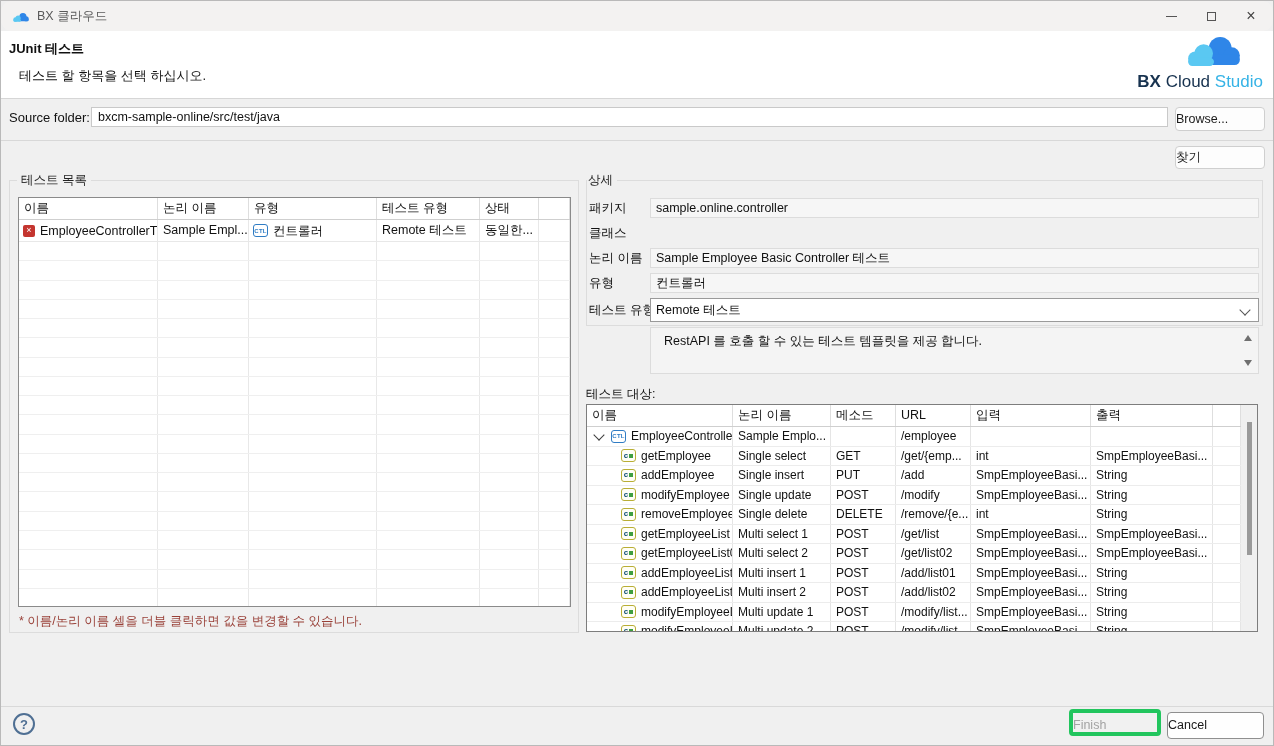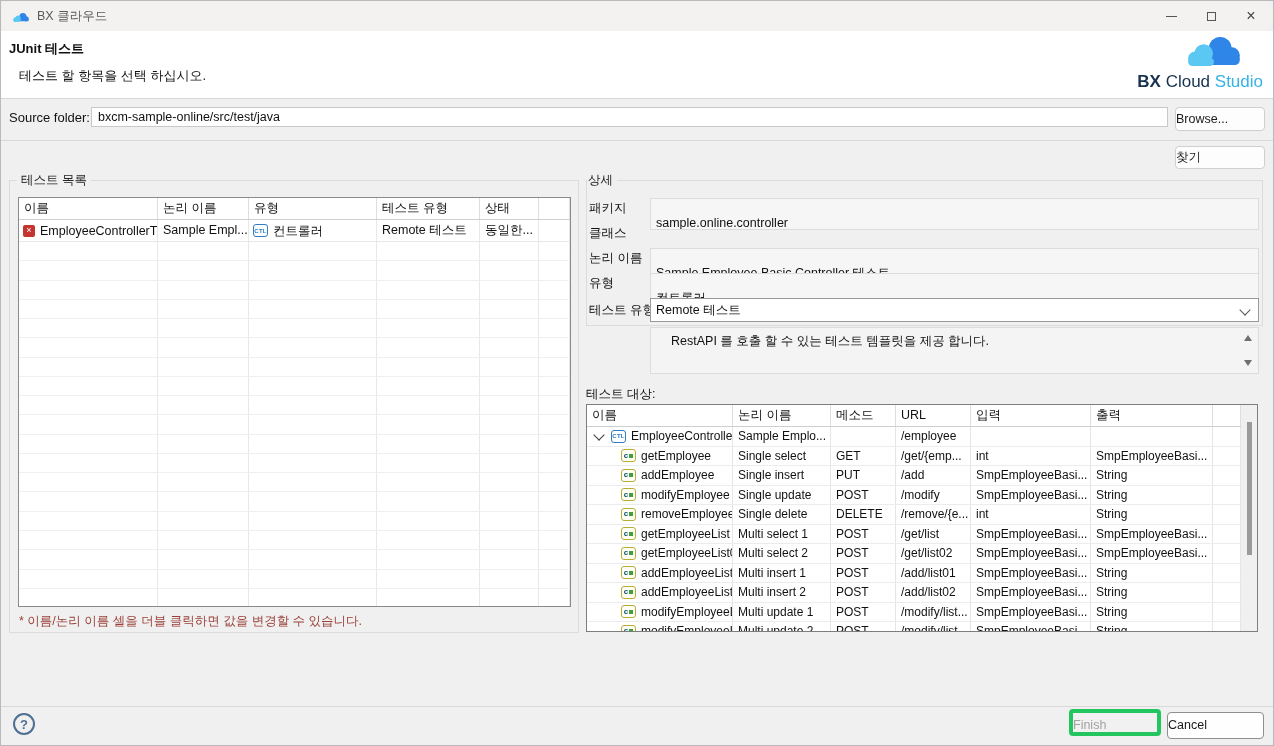--- a/index.html
+++ b/index.html
@@ -48,24 +48,24 @@
   .lt-head{height:21px;line-height:20px;border-bottom:1px solid #cfcfcf;}
   .lt-head .lt-cell{border-right:1px solid #dedede;}
   .lt-data{height:21px;line-height:20px;border-bottom:1px solid #e8e8e8;}
   .lt-empty{display:flex;flex-direction:column;height:366px;}
   .lt-empty .lt-row{flex:1;border-bottom:1px solid #efefef;}
   .name-cell{display:flex;align-items:center;gap:5px;padding-left:4px;}
   .note{position:absolute;left:9px;top:432px;font-size:12.5px;color:#994038;}
 
   
   .fld-label{position:absolute;left:2px;font-size:12.5px;color:#111;line-height:20px;}
-  .ro-field{position:absolute;left:63px;width:609px;height:20px;box-sizing:border-box;background:#f6f6f6;border:1px solid #dcdcdc;font-size:12.5px;line-height:18px;padding:15px 5px;color:#111;overflow:hidden;white-space:nowrap;}
+  .ro-field{position:absolute;left:63px;width:609px;height:20px;box-sizing:border-box;background:#f6f6f6;border:1px solid #dcdcdc;font-size:12.5px;line-height:18px;padding:0 5px;color:#111;overflow:hidden;white-space:nowrap;}
   .combo{position:absolute;left:63px;top:117px;width:609px;height:24px;box-sizing:border-box;background:#fff;border:1px solid #9a9a9a;font-size:12.5px;line-height:22px;padding:0 5px;color:#111;}
   .combo-chev{position:absolute;right:9px;top:7px;width:7px;height:7px;border-right:1.5px solid #555;border-bottom:1.5px solid #555;transform:rotate(45deg);}
-  .descbox{position:absolute;left:63px;top:146px;width:609px;height:47px;box-sizing:border-box;background:#f4f4f4;border:1px solid #dcdcdc;font-size:12.5px;color:#111;padding:5px 22px 5px 20px;}
+  .descbox{position:absolute;left:63px;top:146px;width:609px;height:47px;box-sizing:border-box;background:#f4f4f4;border:1px solid #dcdcdc;font-size:12.5px;color:#111;padding:5px 22px 5px 13px;}
   .desc-up{position:absolute;right:6px;top:7px;width:0;height:0;border-left:4px solid transparent;border-right:4px solid transparent;border-bottom:6px solid #6f6f6f;}
   .desc-dn{position:absolute;right:6px;bottom:7px;width:0;height:0;border-left:4px solid transparent;border-right:4px solid transparent;border-top:6px solid #6f6f6f;}
 
   .tt-label{position:absolute;left:585px;top:385px;font-size:12.5px;color:#111;}
 
   
   .rt{position:absolute;left:585px;top:403px;width:672px;height:228px;background:#fff;border:1px solid #7d7d7d;box-sizing:border-box;overflow:hidden;}
   .rt-row{display:grid;grid-template-columns:146px 98px 65px 75px 120px 122px 1fr;margin-right:16px;}
   .rt-cell{border-right:1px solid #e5e5e5;overflow:hidden;white-space:nowrap;padding-left:5px;box-sizing:border-box;font-size:12px;color:#111;}
   .rt-head{height:21px;line-height:20px;border-bottom:1px solid #cfcfcf;}

